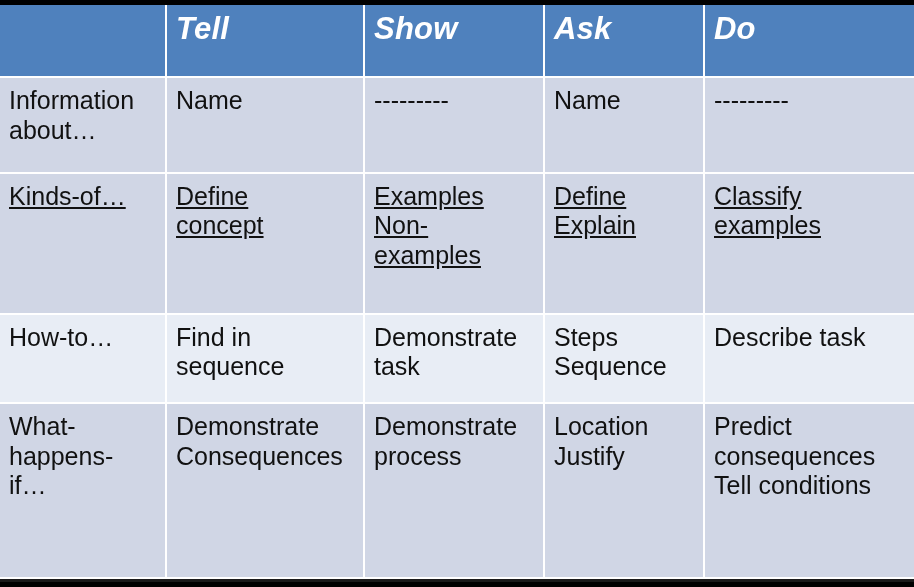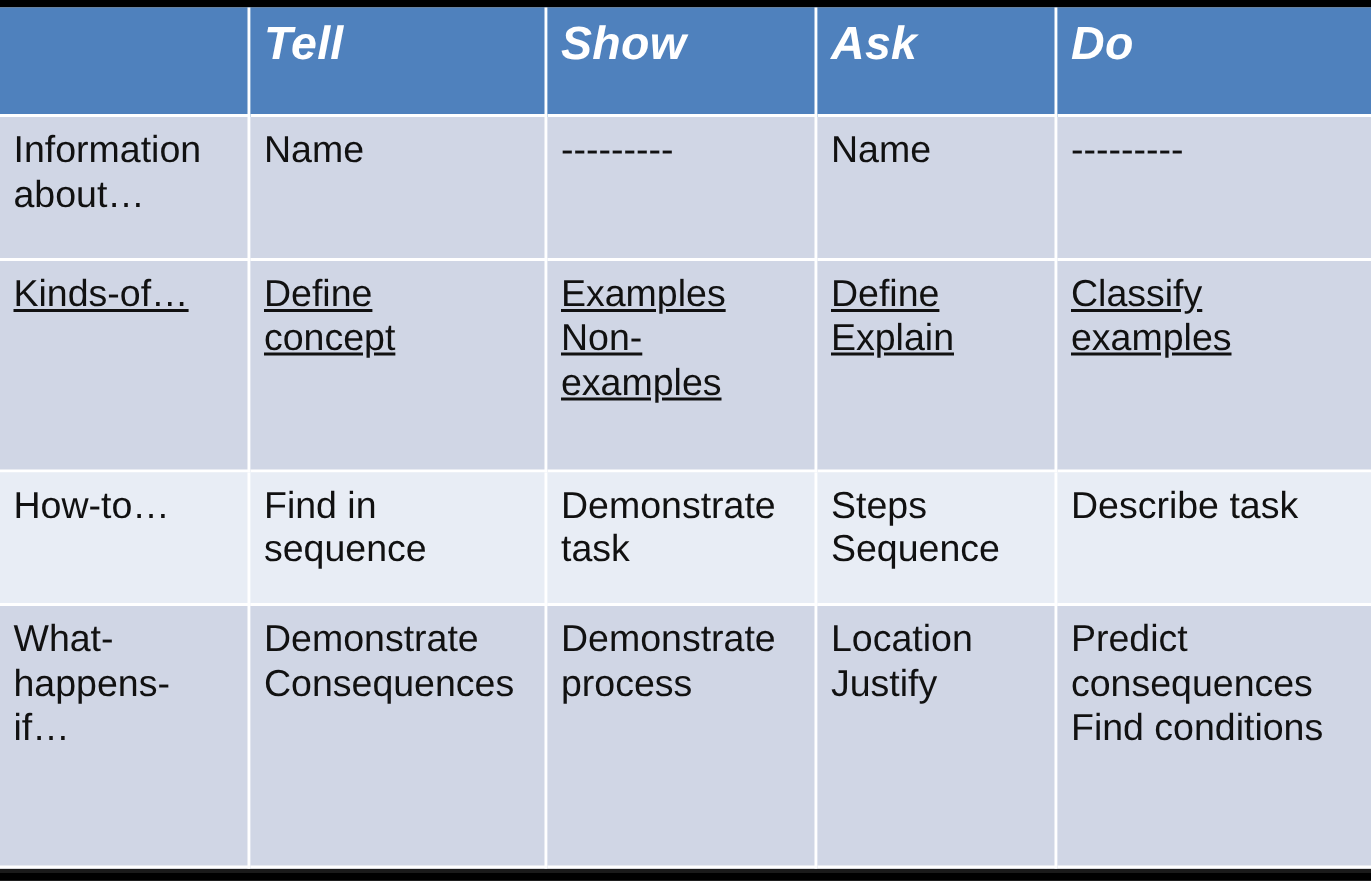--- a/index.html
+++ b/index.html
@@ -191,20 +191,20 @@
             <span class="cell-line">Demonstrate</span>
             <span class="cell-line">process</span>
           </td>
           <td>
             <span class="cell-line">Location</span>
             <span class="cell-line">Justify</span>
           </td>
           <td>
             <span class="cell-line">Predict</span>
             <span class="cell-line">consequences</span>
-            <span class="cell-line">Find conditions</span>
+            <span class="cell-line">Tell conditions</span>
           </td>
         </tr>
 
       </tbody>
     </table>
   </div>
 </div>
 
 </body></html>

